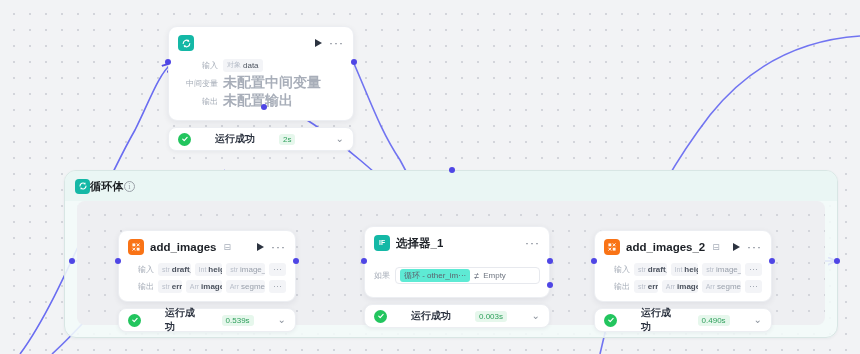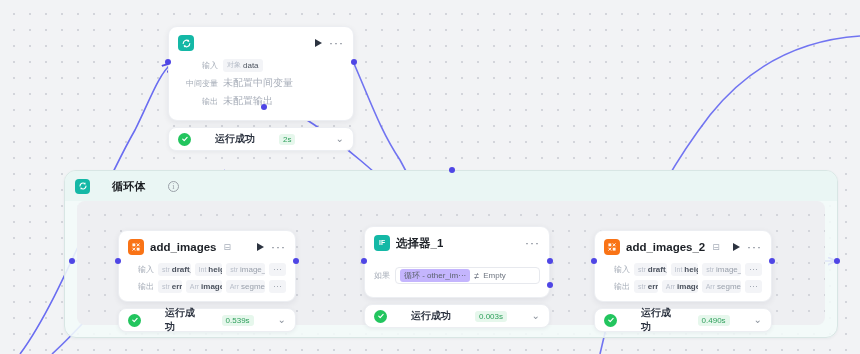--- a/index.html
+++ b/index.html
@@ -22,21 +22,21 @@
   .loop-container {
     position: absolute;
     border-radius: 12px;
     background: rgba(243,250,249,0.88);
     border: 1px solid #d8e6e4;
     box-shadow: 0 1px 3px rgba(20,30,60,0.05);
     overflow: hidden;
   }
   .loop-header {
     height: 30px;
-    display: flex; align-items: center; gap: 22px;
+    display: flex; align-items: center; gap: 0;
     padding: 0 10px;
     background: #eaf6f4;
   }
   .loop-inner {
     position: absolute;
     left: 12px; right: 12px; top: 30px; bottom: 12px;
     border-radius: 8px;
     background-color: #eeeff2;
     background-image: radial-gradient(circle, #d3d5db 1px, transparent 1.1px);
     background-size: 16px 16px;
@@ -98,21 +98,21 @@
   .chip .ty { color: #b9bfca; font-size: 7px; }
   .chip .nm { font-weight: 700; color: #4c535f; }
   .chip-more {
     background: #f3f4f7; border-radius: 3px; padding: 1px 4px; height: 13px;
     font-size: 9px; color: #9aa1ac; line-height: 10px; margin-left: auto;
   }
 
   
   .lp-row { display: flex; align-items: center; gap: 5px; height: 14px; margin-bottom: 4px; }
   .lp-label { font-size: 8px; color: #a6adb8; width: 40px; text-align: right; flex: 0 0 40px; }
-  .lp-val { font-size: 10px; color: #a8aeb9; }
+  .lp-val { font-size: 14px; color: #a8aeb9; font-weight: bold; }
   .lp-chip {
     display: inline-flex; align-items: center; gap: 2px;
     background: #f3f4f7; border-radius: 3px; padding: 1px 4px; height: 13px;
     font-size: 8px;
   }
 
   
   .status-bar {
     margin-top: 6px;
     background: #fff; border-radius: 8px;
@@ -137,21 +137,21 @@
   
   .sel-body { margin-top: 16px; }
   .sel-row { display: flex; align-items: center; gap: 5px; margin-bottom: 5px; }
   .sel-label { font-size: 8px; color: #a6adb8; width: 16px; flex: 0 0 16px; text-align: right; }
   .sel-box {
     flex: 1; height: 17px; border: 1px solid #e7e9ee; border-radius: 4px;
     background: #fff; display: flex; align-items: center; padding: 0 4px; gap: 4px;
   }
   .sel-var {
     display: inline-flex; align-items: center; gap: 3px;
-    background: #c4b5fd; border-radius: 3px; padding: 1px 4px;
+    background: #5eead4; border-radius: 3px; padding: 1px 4px;
     font-size: 8px; color: #5b626e; max-width: 78px; overflow: hidden; white-space: nowrap;
   }
   .sel-op { font-size: 9px; color: #6b7280; }
   .sel-empty { font-size: 8px; color: #6f7681; }
 
   
   .port {
     position: absolute; width: 6px; height: 6px; border-radius: 50%;
     background: #4f46e5; z-index: 5;
   }

